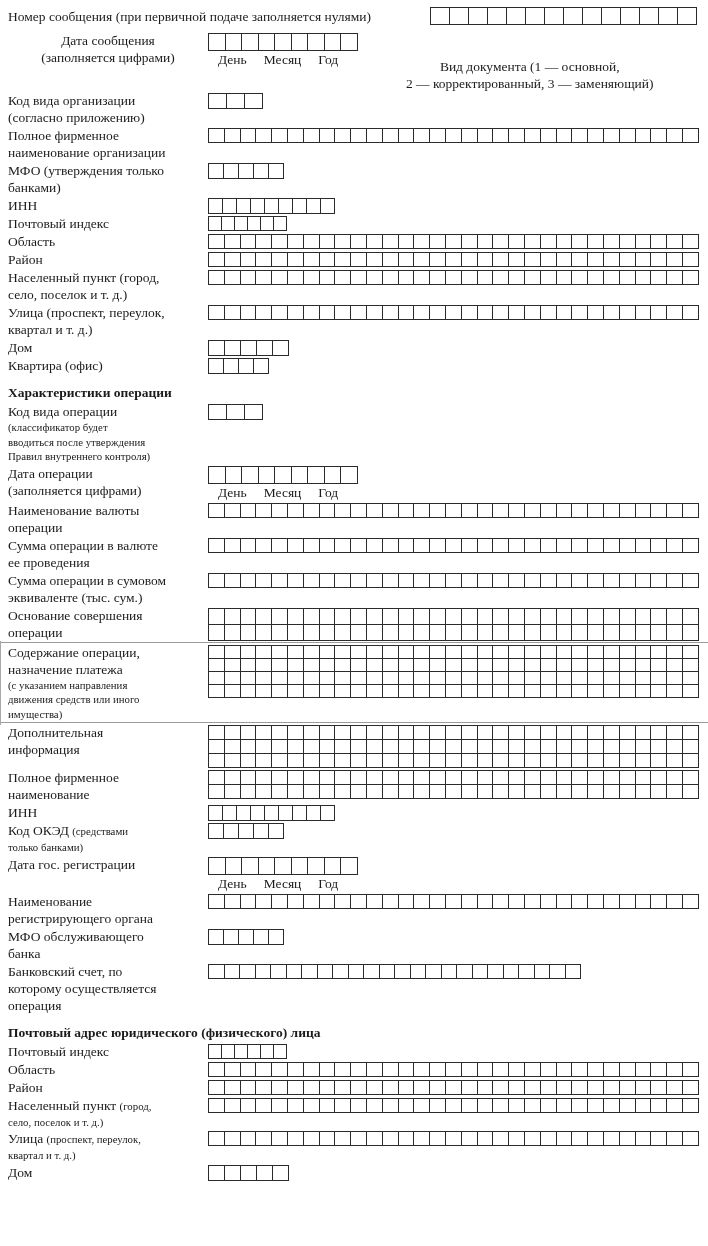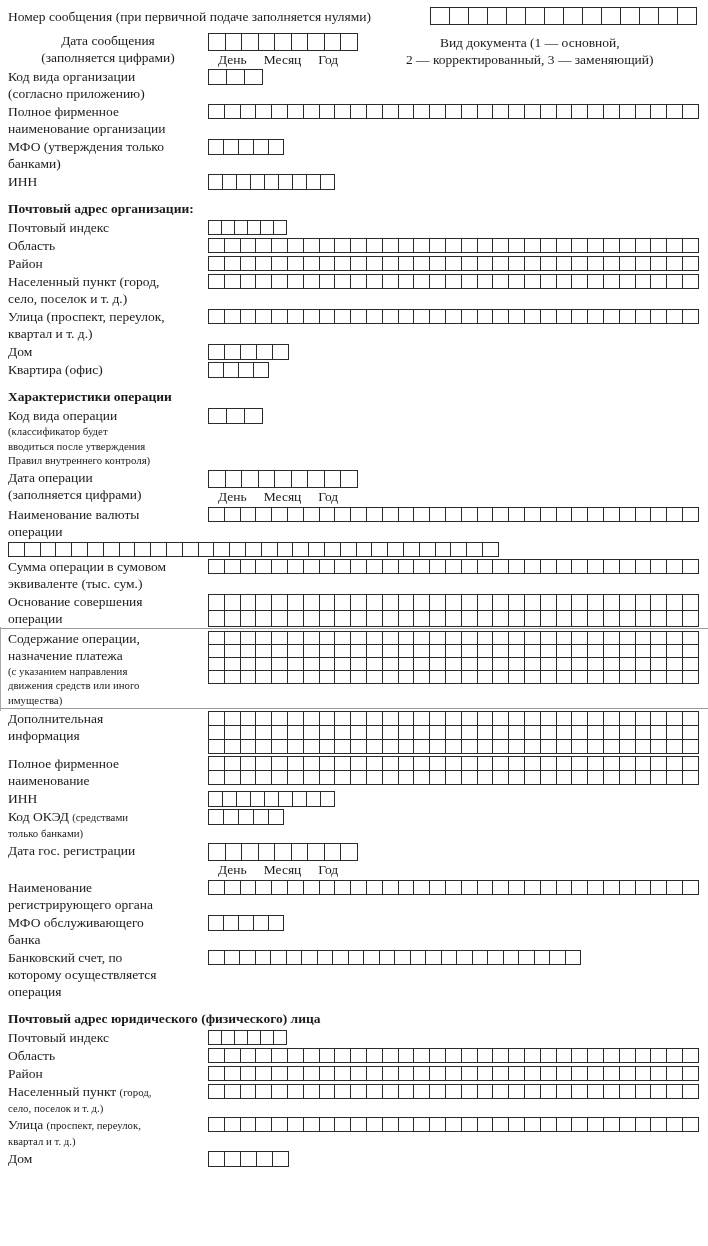--- a/index.html
+++ b/index.html
@@ -8,21 +8,21 @@
     background:#fff;color:#1b1b1b;position:relative;
     padding:6px 6px 0 8px;
     font-family:"Liberation Serif","DejaVu Serif",serif;
     font-size:13.5px;line-height:17px;
   }
   
   .hdr-row1{display:flex;align-items:flex-start;}
   .hdr-row1 .hlbl{width:422px;flex:none;padding-top:2px;}
   .hdr-row2{display:flex;align-items:flex-start;margin-top:7px;}
   .hdr-date-lbl{width:200px;flex:none;text-align:center;}
-  .hdr-doc-type{flex:1;text-align:center;padding-top:2px;}
+  .hdr-doc-type{flex:1;text-align:center;padding-top:2px;margin-top:24px;}
   
   .gridcol{display:flex;flex-direction:column;margin-top:1px;}
   .crow{display:flex;}
   .crow + .crow{margin-top:-1px;}
   .cell{flex:none;background:#fff;border:1px solid #2b2b2b;box-sizing:border-box;}
   .cell + .cell{margin-left:-1px;}
   .caption{display:flex;padding-left:10px;}
   .caption span{margin-right:17px;}
   
   .section{font-weight:bold;margin:10px 0 2px 0;max-width:655px;}
@@ -184,21 +184,20 @@
               <div class="cell" style="width: 15px; height: 16px;"></div>
               <div class="cell" style="width: 15px; height: 16px;"></div>
               <div class="cell" style="width: 15px; height: 16px;"></div>
               <div class="cell" style="width: 15px; height: 16px;"></div>
               <div class="cell" style="width: 15px; height: 16px;"></div>
               <div class="cell" style="width: 15px; height: 16px;"></div>
             </div>
           </div>
         </div>
       </div>
-      <div class="section">Почтовый адрес организации:</div>
       <div class="field">
         <div class="label">
           <div class="lline"><span>Почтовый индекс</span></div>
         </div>
         <div>
           <div class="gridcol">
             <div class="crow">
               <div class="cell" style="width: 14px; height: 15px;"></div>
               <div class="cell" style="width: 14px; height: 15px;"></div>
               <div class="cell" style="width: 14px; height: 15px;"></div>
@@ -491,20 +490,24 @@
               <div class="cell" style="width: 16.8px; height: 15px;"></div>
               <div class="cell" style="width: 16.8px; height: 15px;"></div>
               <div class="cell" style="width: 16.8px; height: 15px;"></div>
               <div class="cell" style="width: 16.8px; height: 15px;"></div>
               <div class="cell" style="width: 16.8px; height: 15px;"></div>
             </div>
           </div>
         </div>
       </div>
       <div class="field">
+        <div class="label">
+          <div class="lline"><span>Сумма операции в валюте</span></div>
+          <div class="lline"><span>ее проведения</span></div>
+        </div>
         <div>
           <div class="gridcol">
             <div class="crow">
               <div class="cell" style="width: 16.8px; height: 15px;"></div>
               <div class="cell" style="width: 16.8px; height: 15px;"></div>
               <div class="cell" style="width: 16.8px; height: 15px;"></div>
               <div class="cell" style="width: 16.8px; height: 15px;"></div>
               <div class="cell" style="width: 16.8px; height: 15px;"></div>
               <div class="cell" style="width: 16.8px; height: 15px;"></div>
               <div class="cell" style="width: 16.8px; height: 15px;"></div>

